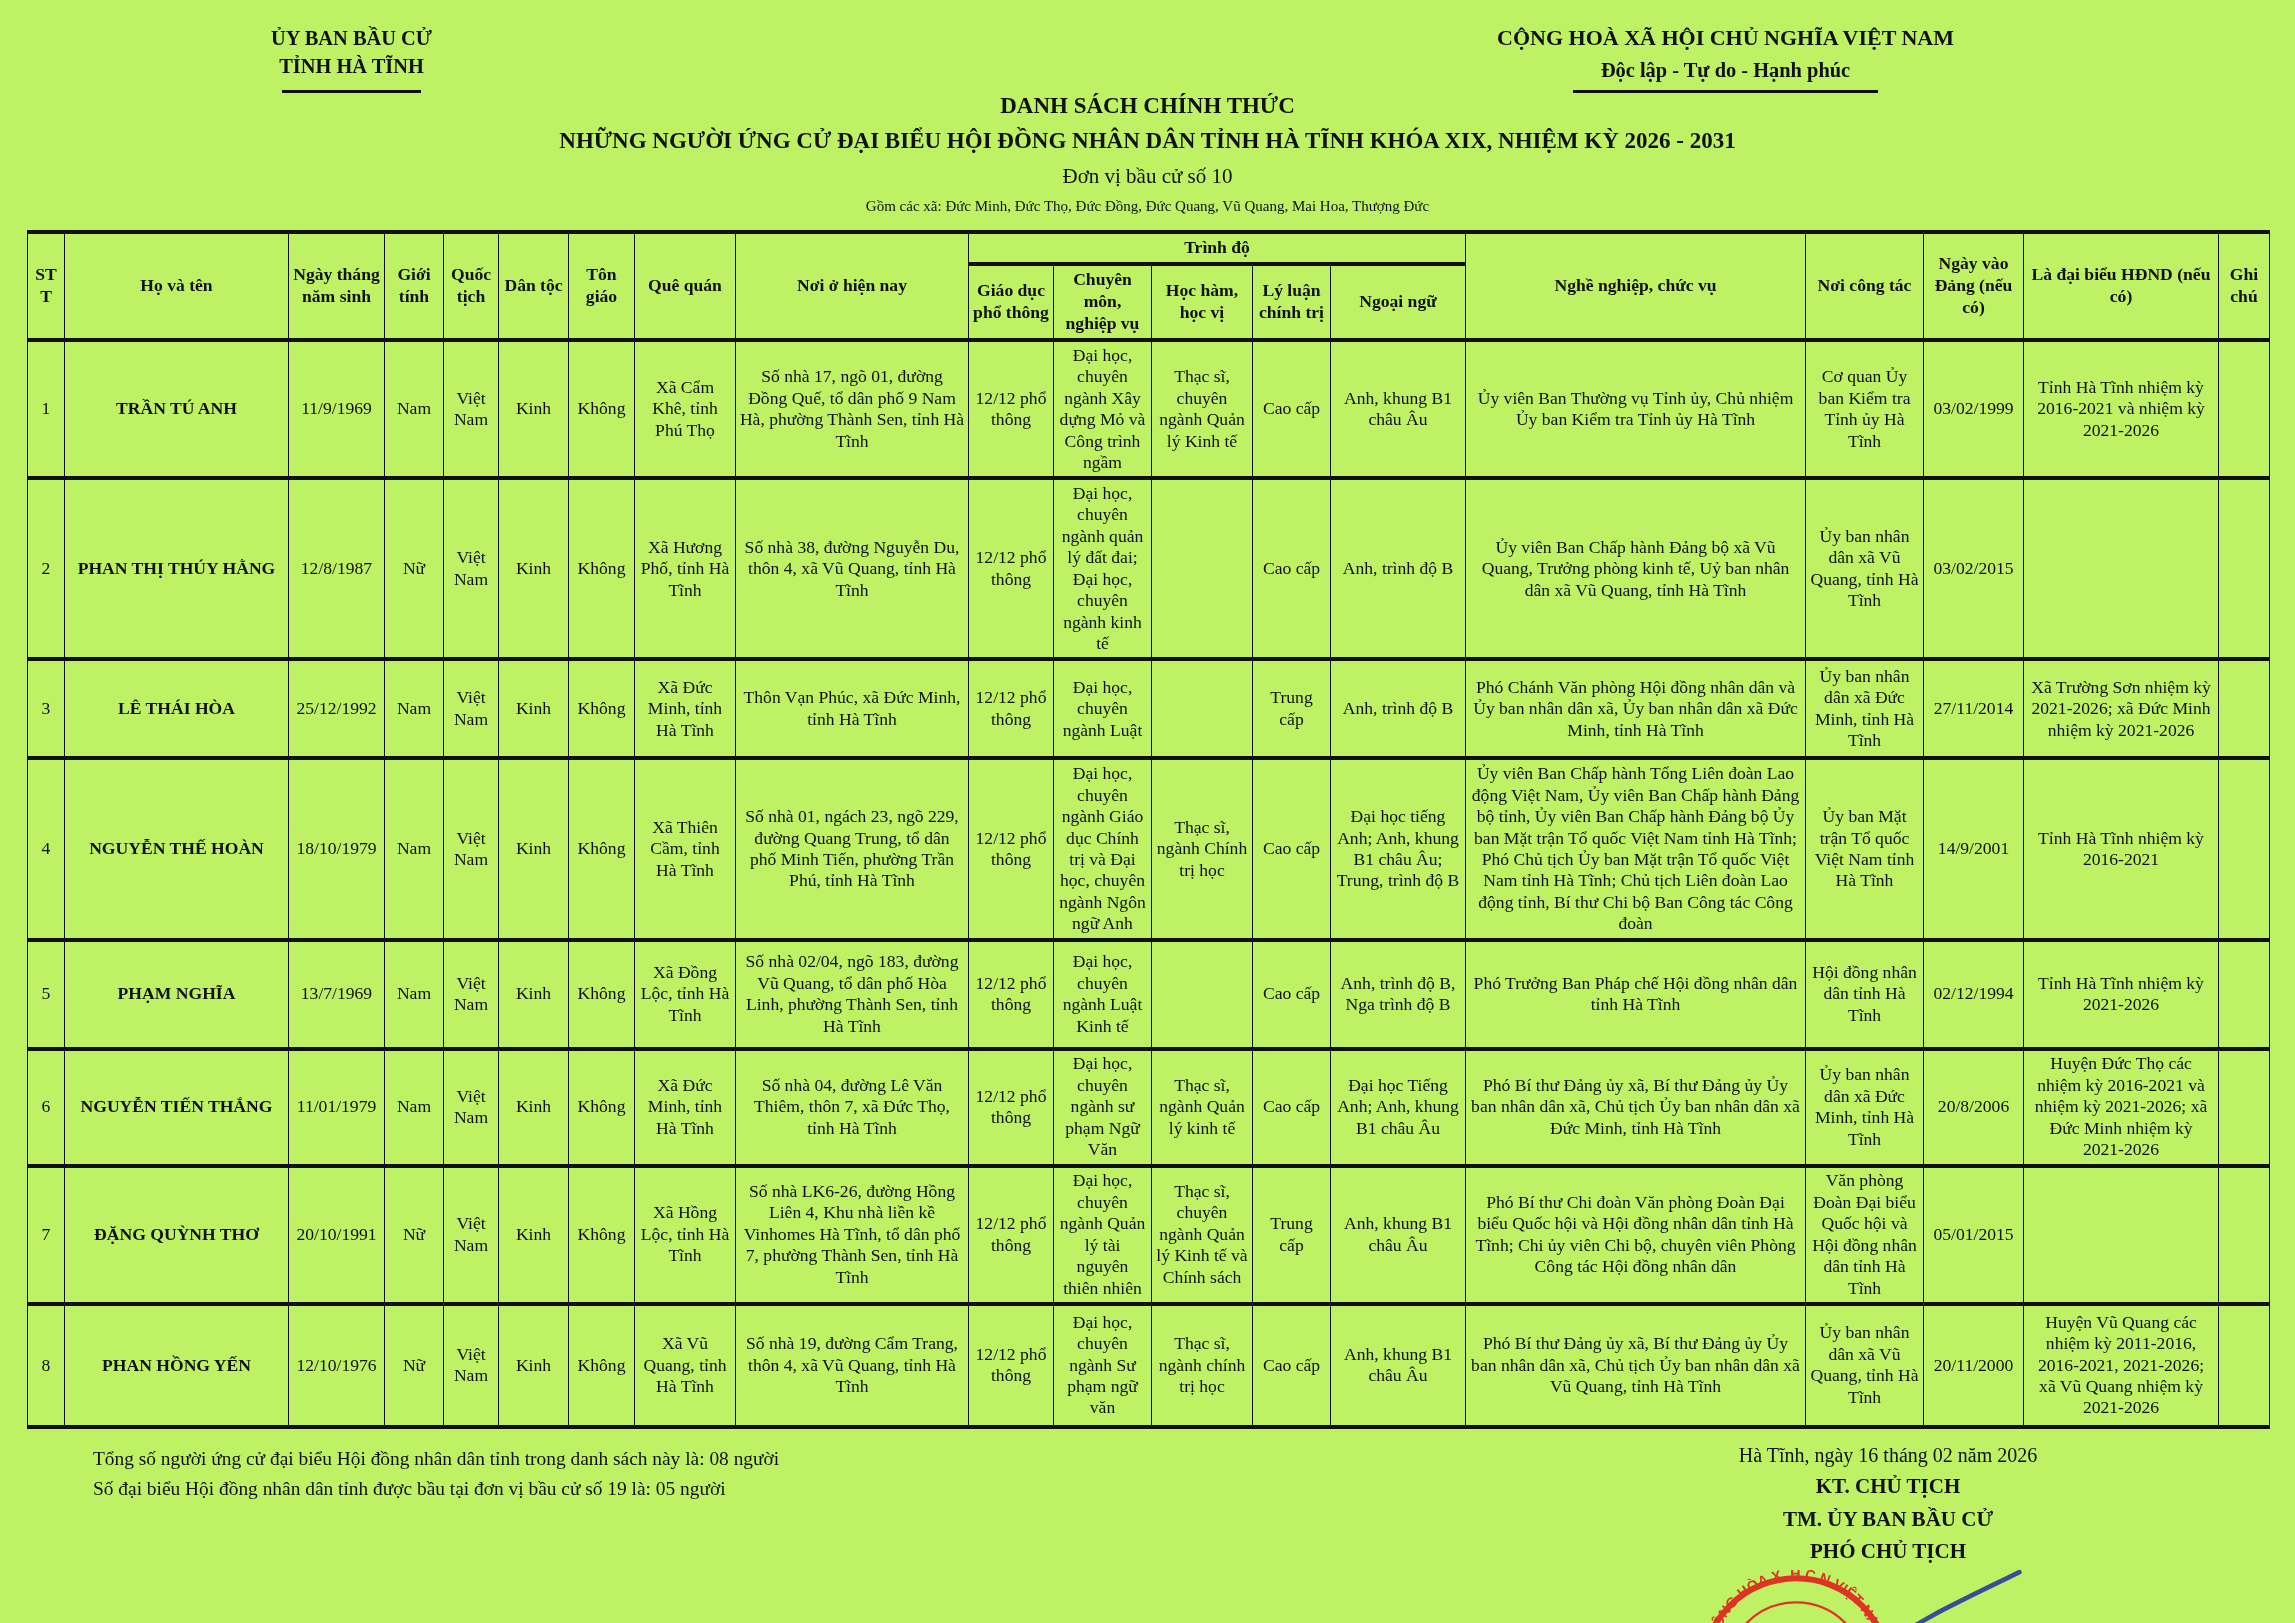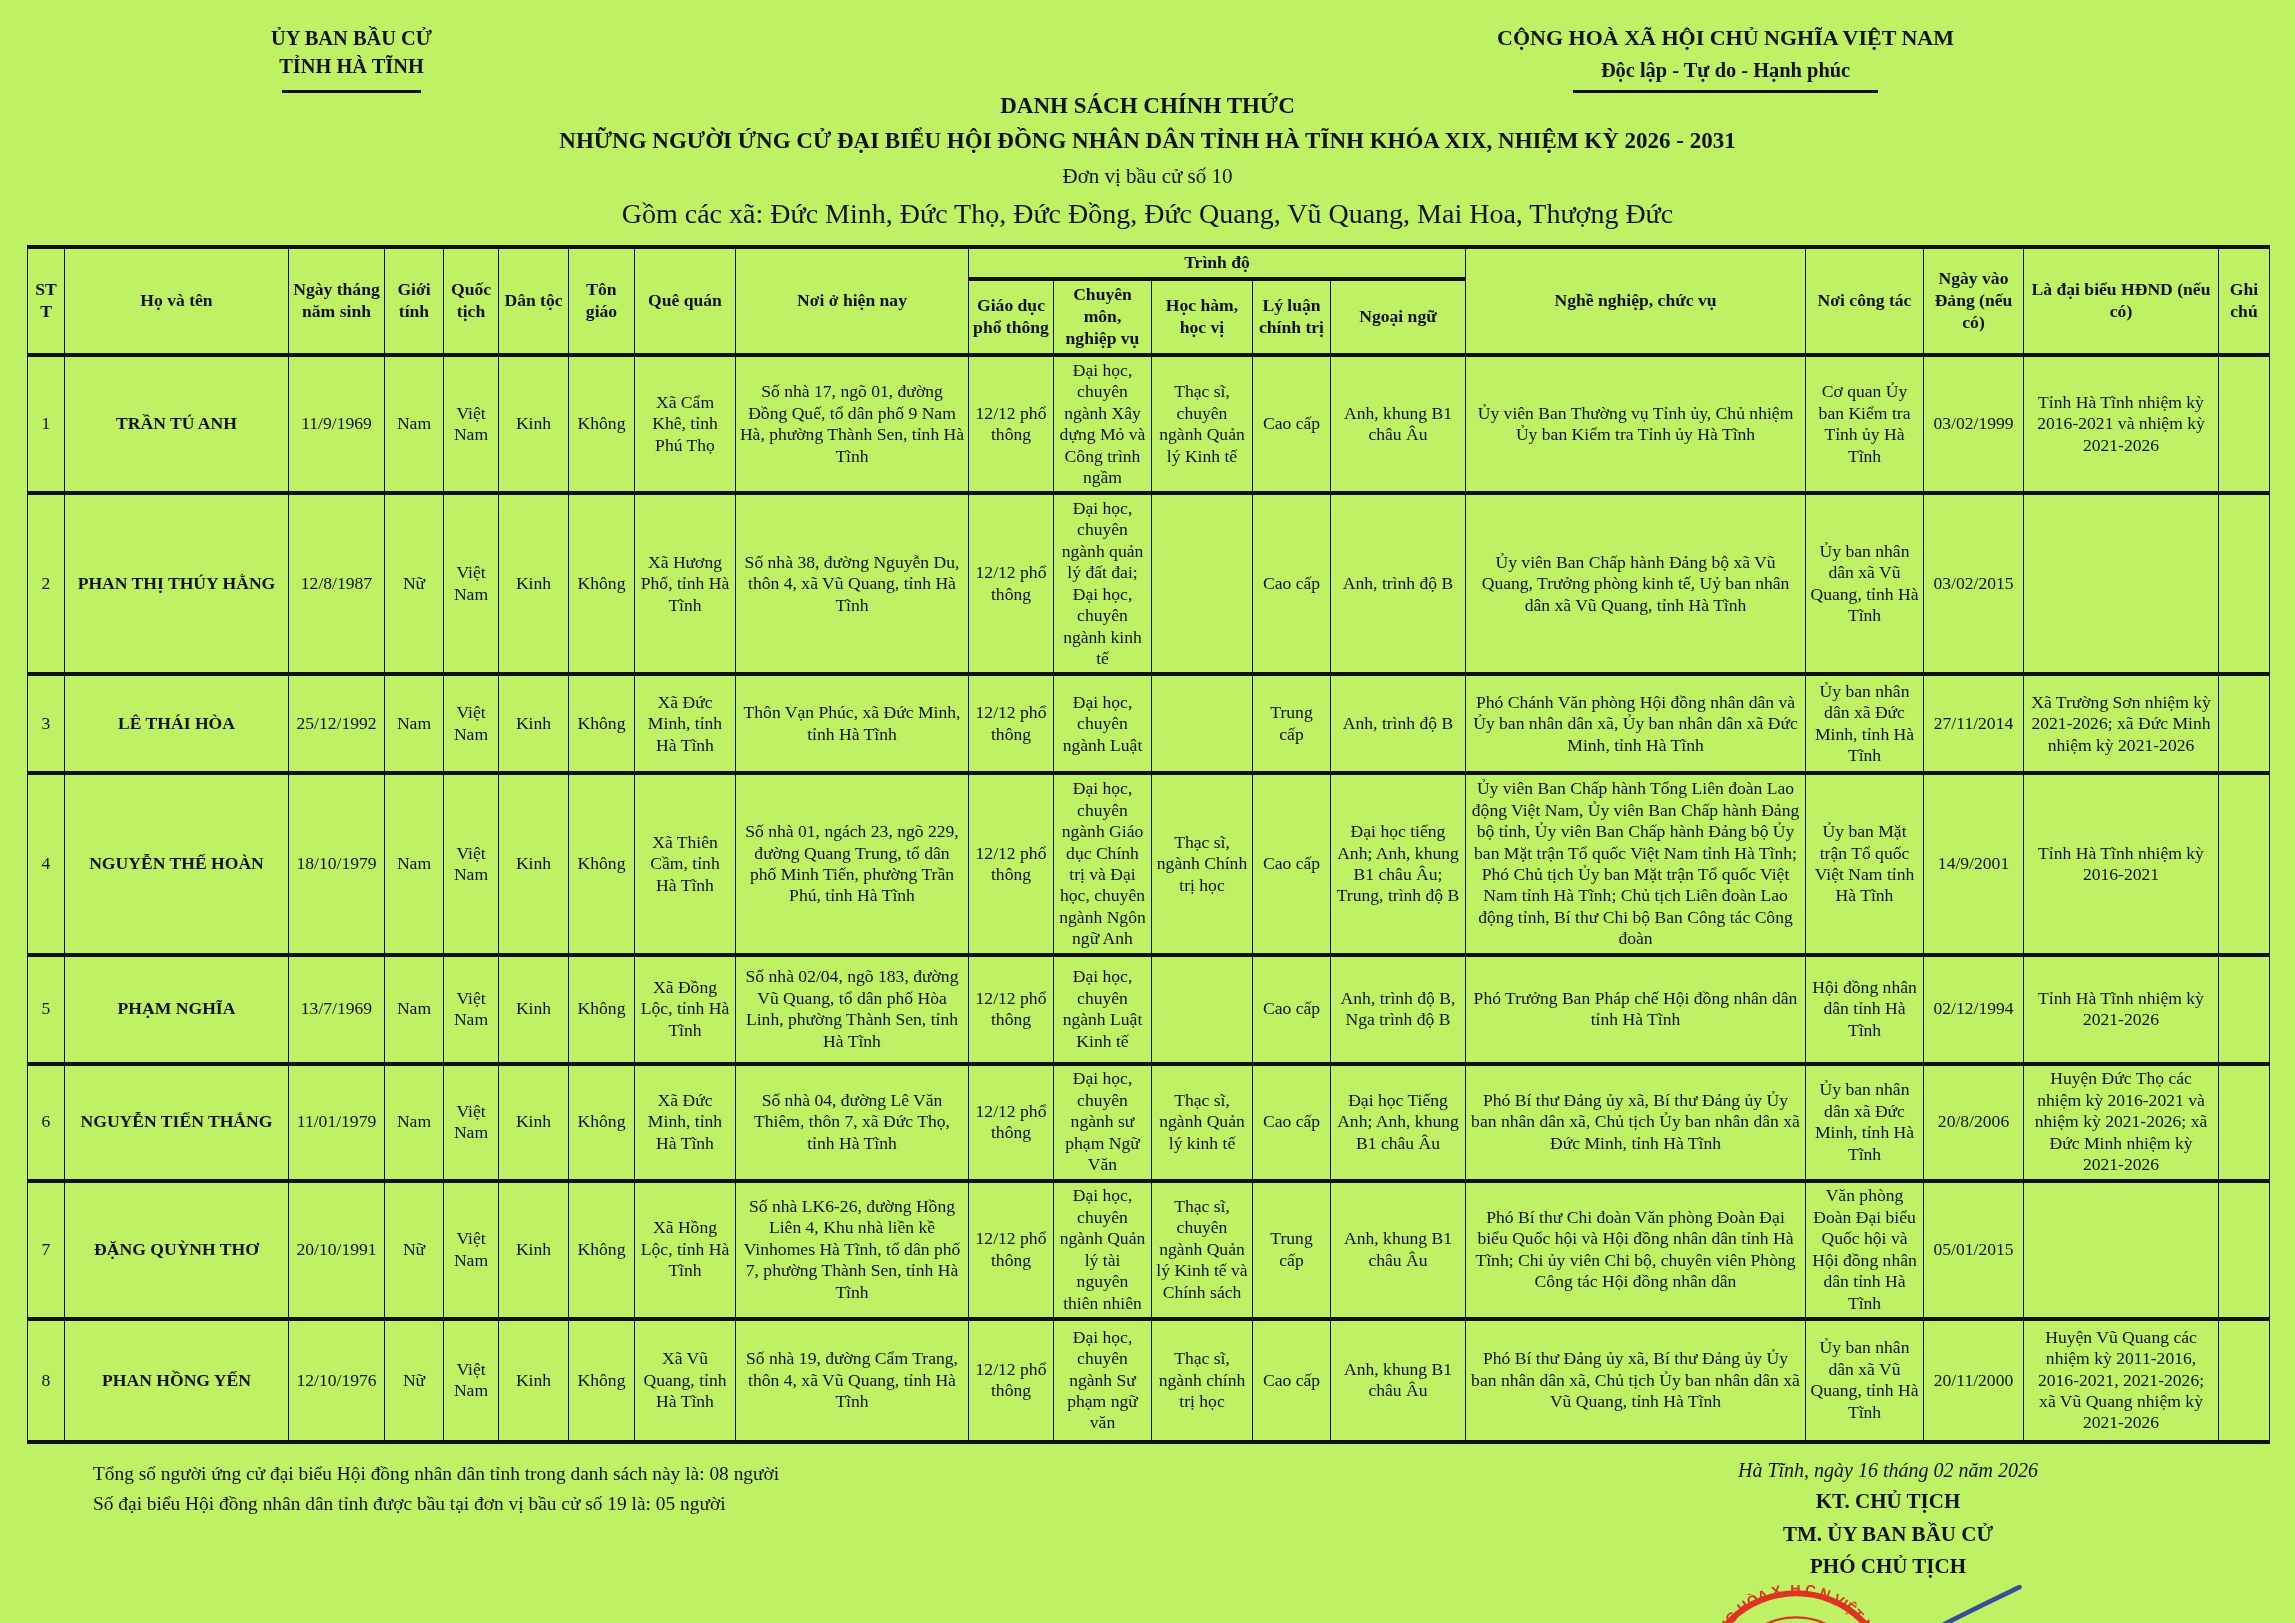--- a/index.html
+++ b/index.html
@@ -14,39 +14,39 @@
   .org-underline { width:139px; height:2.8px; background:#111; margin:9.3px auto 0; }
   .nation-block { width:787px; margin-left:auto; margin-right:176px; text-align:center; }
   .nation-line1 { font-weight:bold; font-size:22px; }
   .nation-line2 { font-weight:bold; font-size:20.4px; margin-top:7.4px; }
   .nation-underline { width:305px; height:2.8px; background:#111; margin:8.3px auto 0; }
   
   .title-block { text-align:center; margin-top:0; }
   .title-line1 { font-size:23px; font-weight:bold; }
   .title-line2 { font-size:23px; font-weight:bold; margin-top:9.3px; }
   .title-line3 { font-size:21px; margin-top:10.2px; }
-  .title-line4 { font-size:28px; margin-top:8.3px; }
+  .title-line4 { font-size:15px; margin-top:8.3px; }
   
   table.roster { border-collapse:collapse; table-layout:fixed; width:2240px; margin:15.7px 0 0 27px; }
   table.roster th, table.roster td {
     border:1.9px solid #111; border-top-width:4.2px; border-bottom-width:4.2px;
     vertical-align:middle; text-align:center; overflow:hidden;
     word-wrap:break-word;
   }
   table.roster th { font-size:17.6px; font-weight:bold; padding:2.8px 2.8px; line-height:1.25; }
   table.roster td { font-size:17.6px; padding:2.8px 3.7px; line-height:1.22; }
   tr.hrow1 { height:32px; }
   tr.hrow2 { height:69px; }
   td.col-name { text-align:left; font-weight:bold; font-size:18.5px; padding-left:4.6px; }
   
   .bottom { display:flex; align-items:flex-start; margin-top:15px; }
   .totals { margin-left:93px; font-size:19.4px; line-height:1.55; }
   .totals b { font-weight:normal; }
   .sign-block { margin-left:auto; margin-right:60px; width:694px; text-align:center; }
-  .sign-date { font-style:italic; font-size:20px; }
+  .sign-date { font-size:20px; }
   .sign-line { font-weight:bold; font-size:21px; margin-top:7.4px; }
   .seal-area { position:relative; height:217px; margin-top:6.5px; }
   .seal-svg { position:absolute; left:calc(50% - 194px); top:0; }
   .sig-svg  { position:absolute; left:calc(50% - 125px); top:-11.6px; }
   .seal-ring { stroke:var(--seal-color); fill:none; }
   .seal-text { fill:var(--seal-color); font-family:"Liberation Sans", sans-serif; font-weight:bold; }
   .sig-path { stroke:var(--ink-color); fill:none; stroke-linecap:round; stroke-linejoin:round; opacity:.92; }
 </style>
 </head>
 <body>

